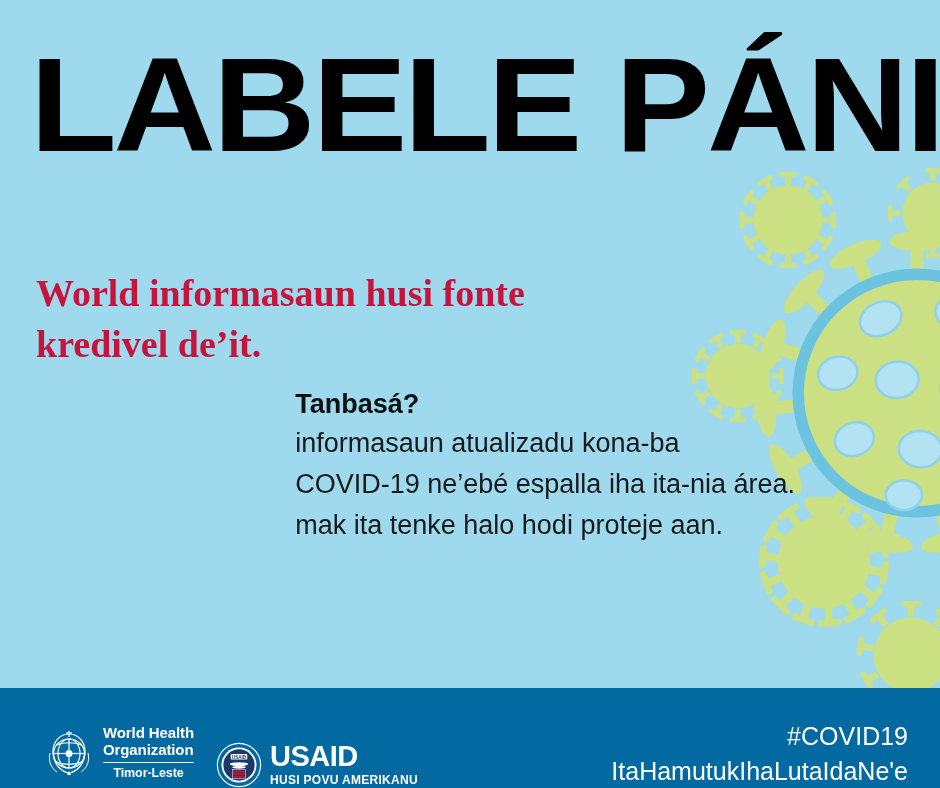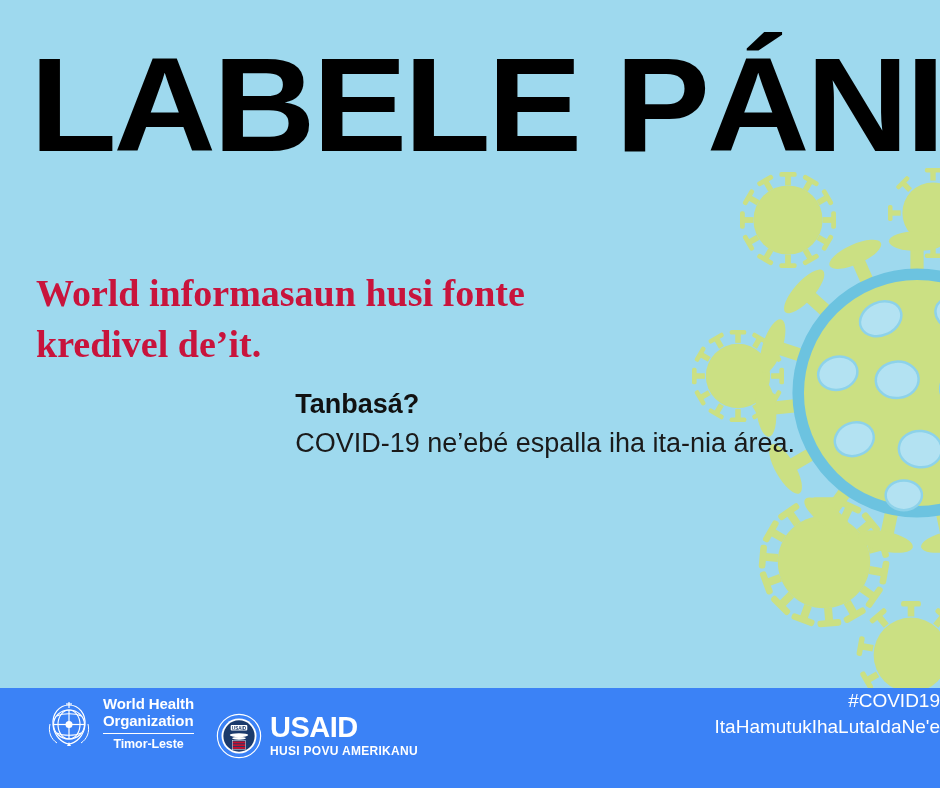--- a/index.html
+++ b/index.html
@@ -94,24 +94,24 @@
     white-space: nowrap;
   }
 
   
   .footer {
     position: absolute;
     left: 0;
     right: 0;
     top: 688px;
     height: 100px;
-    background: #3b82f6;
+    background: #0369a1;
     z-index: 4;
     display: flex;
-    align-items: flex-start;
+    align-items: flex-end;
   }
   .logos {
     display: flex;
     align-items: center;
     margin-left: 44px;
     gap: 22px;
   }
 
   
   .who-logo { display: flex; align-items: center; gap: 9px; }
@@ -148,25 +148,26 @@
   .usaid-tag {
     font-family: "Liberation Sans", sans-serif;
     font-weight: 700;
     font-size: 12px;
     letter-spacing: 0.3px;
     margin-top: 2px;
   }
 
   .hashtags {
     margin-left: auto;
+    margin-right: 32px;
     text-align: right;
     color: #ffffff;
     font-family: "Liberation Sans", sans-serif;
     font-weight: 400;
-    font-size: 19px;
+    font-size: 25px;
     line-height: 1.38;
   }
   .hashtag-line { display: block; }
 </style>
 </head>
 <body>
 
 <div class="poster">
 
   <div class="virus-layer">
@@ -516,21 +517,23 @@
 
   <h1 class="headline">LABELE PÁNIKU!</h1>
 
   <div class="subhead">
     <span class="subhead-line">World informasaun husi fonte</span>
     <span class="subhead-line">kredivel de’it.</span>
   </div>
 
   <div class="body-block">
     <div class="why-label">Tanbasá?</div>
+    <span class="body-line">informasaun atualizadu kona-ba</span>
     <span class="body-line">COVID-19 ne’ebé espalla iha ita-nia área.</span>
+    <span class="body-line">mak ita tenke halo hodi proteje aan.</span>
   </div>
 
   <div class="footer">
     <div class="logos">
 
       <div class="who-logo">
         <span class="who-emblem">
           <svg viewBox="0 0 100 100">
             <g fill="none" stroke="#ffffff" stroke-width="2.4">
               <path d="M50 12 C30 12 16 30 18 52 C20 74 36 88 50 90 C64 88 80 74 82 52 C84 30 70 12 50 12 Z"></path>

